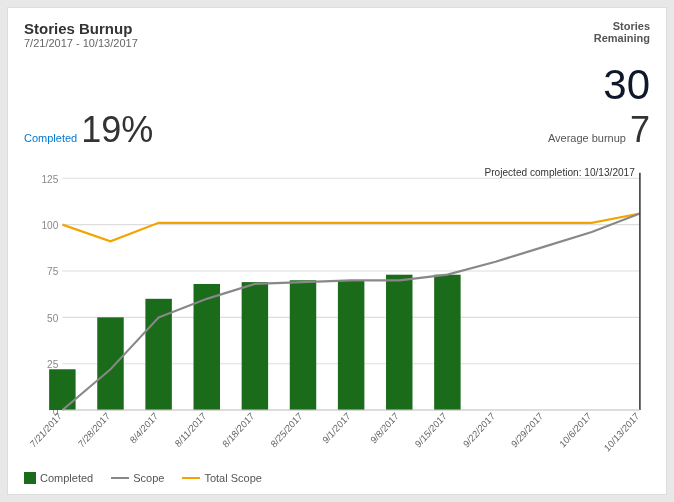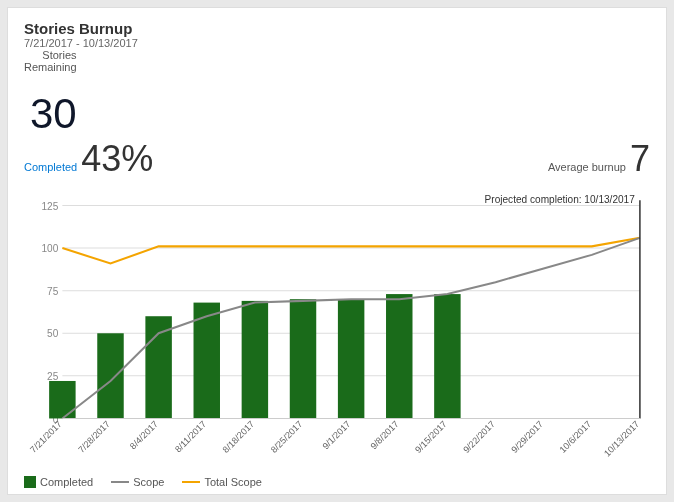--- a/index.html
+++ b/index.html
@@ -1,23 +1,23 @@
 <!DOCTYPE html>
 <html><head>
   <meta charset="utf-8">
   <style>
     * { box-sizing: border-box; margin: 0; padding: 0; }
     body { background: #e8e8e8; display: flex; justify-content: center; align-items: center; width: 674px; height: 502px; font-family: 'Segoe UI', Arial, sans-serif; }
     .card { background: #fff; border: 1px solid #ddd; width: 660px; height: 488px; padding: 12px 16px 10px 16px; display: flex; flex-direction: column; }
-    .header { display: flex; justify-content: space-between; align-items: flex-start; margin-bottom: 6px; flex-direction: column; }
+    .header { display: flex; justify-content: space-between; align-items: flex-start; margin-bottom: 6px; }
     .title-block { }
     .title { font-size: 15px; font-weight: 600; color: #333; }
     .date-range { font-size: 11px; color: #666; }
     .stories-remaining { text-align: right; }
-    .stories-remaining .label { font-size: 11px; color: #555; }
+    .stories-remaining .label { font-size: 11px; color: #555; font-weight: bold; }
     .stories-remaining .number { font-size: 42px; font-weight: 300; color: #0f172a; line-height: 1; margin-top: 20px; }
     .stats-row { display: flex; justify-content: space-between; align-items: center; margin-bottom: 8px; }
     .stat-block { display: flex; align-items: baseline; gap: 4px; }
     .stat-label { font-size: 11px; color: #0078d4; }
     .stat-value { font-size: 36px; font-weight: 300; color: #333; line-height: 1; }
     .stat-center { text-align: center; }
     .stat-center .stat-label { color: #555; }
     .stat-right { text-align: right; }
     .stat-right .stat-label-small { font-size: 11px; color: #555; }
     .stat-right .stat-value { font-size: 28px; }
@@ -40,21 +40,21 @@
     </div>
     <div class="stories-remaining">
       <div class="label">Stories<br>Remaining</div>
       <div class="number">30</div>
     </div>
   </div>
 
   <div class="stats-row">
     <div class="stat-block">
       <span class="stat-label">Completed</span>
-      <span class="stat-value">43%</span>
+      <span class="stat-value">19%</span>
     </div>
     <div class="stat-block stat-center">
       <span class="stat-label" style="color:#555">Average burnup</span>
       <span class="stat-value">7</span>
     </div>
   </div>
 
   <div class="chart-area">
     <svg class="chart" id="burnup-chart" viewBox="0 0 620 280" preserveAspectRatio="none">
         <line x1="38" x2="610" y1="228" y2="228" stroke="#ddd" stroke-width="1"></line>

